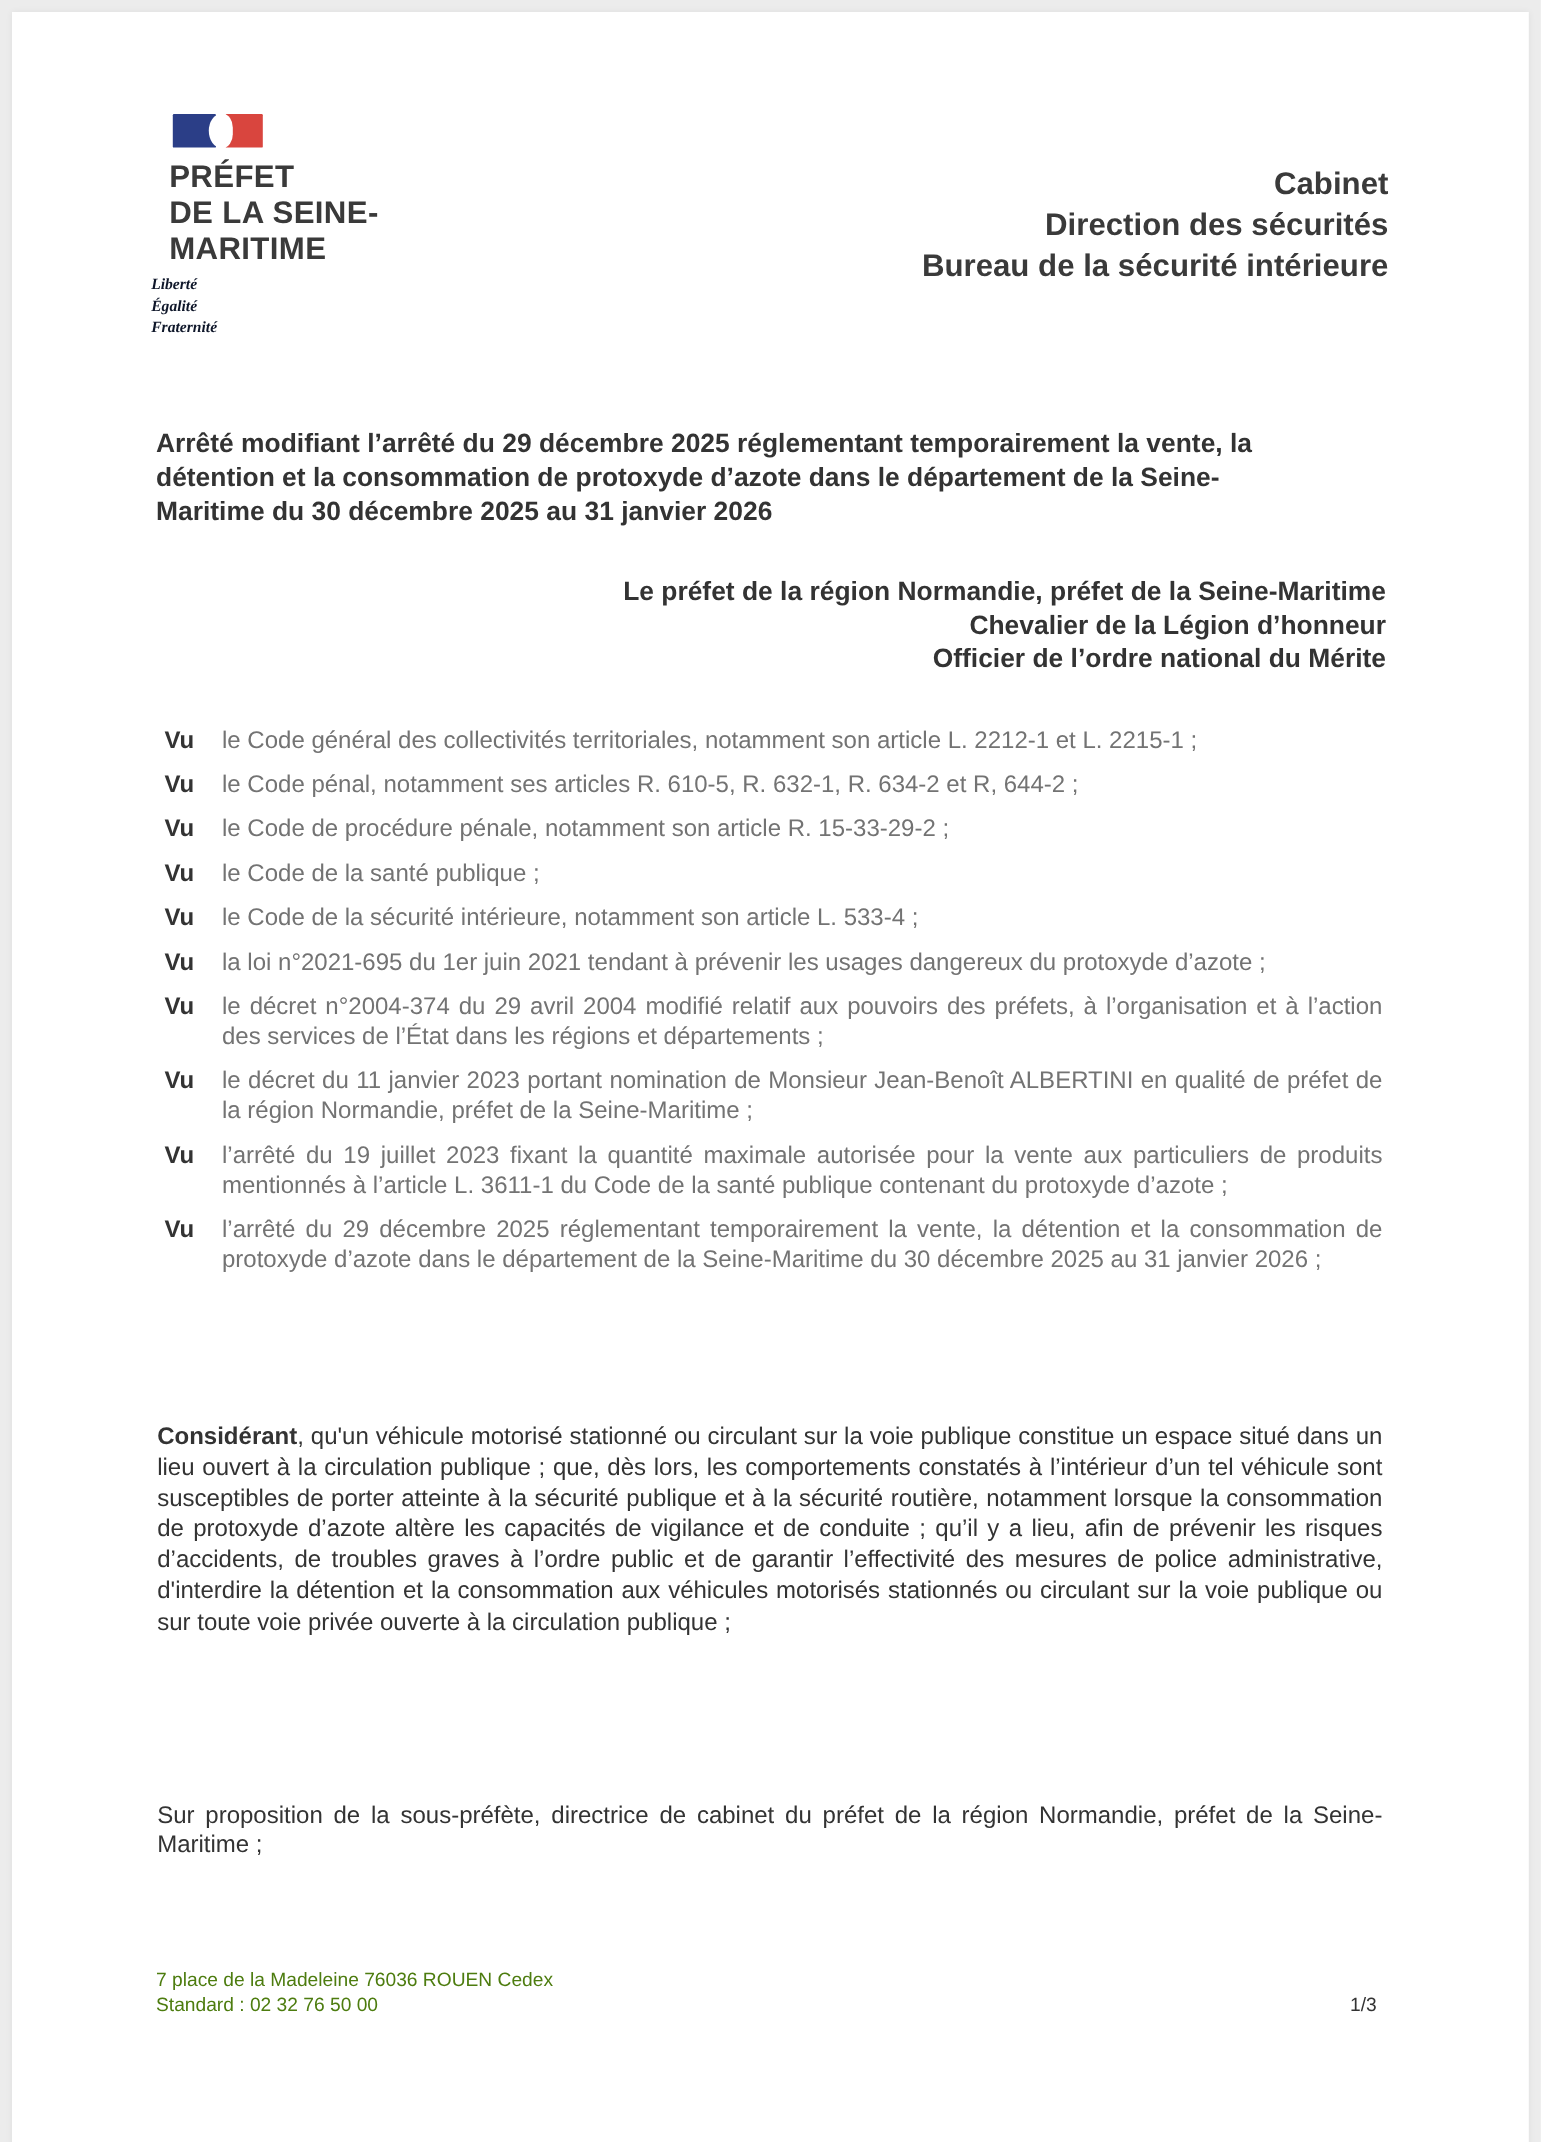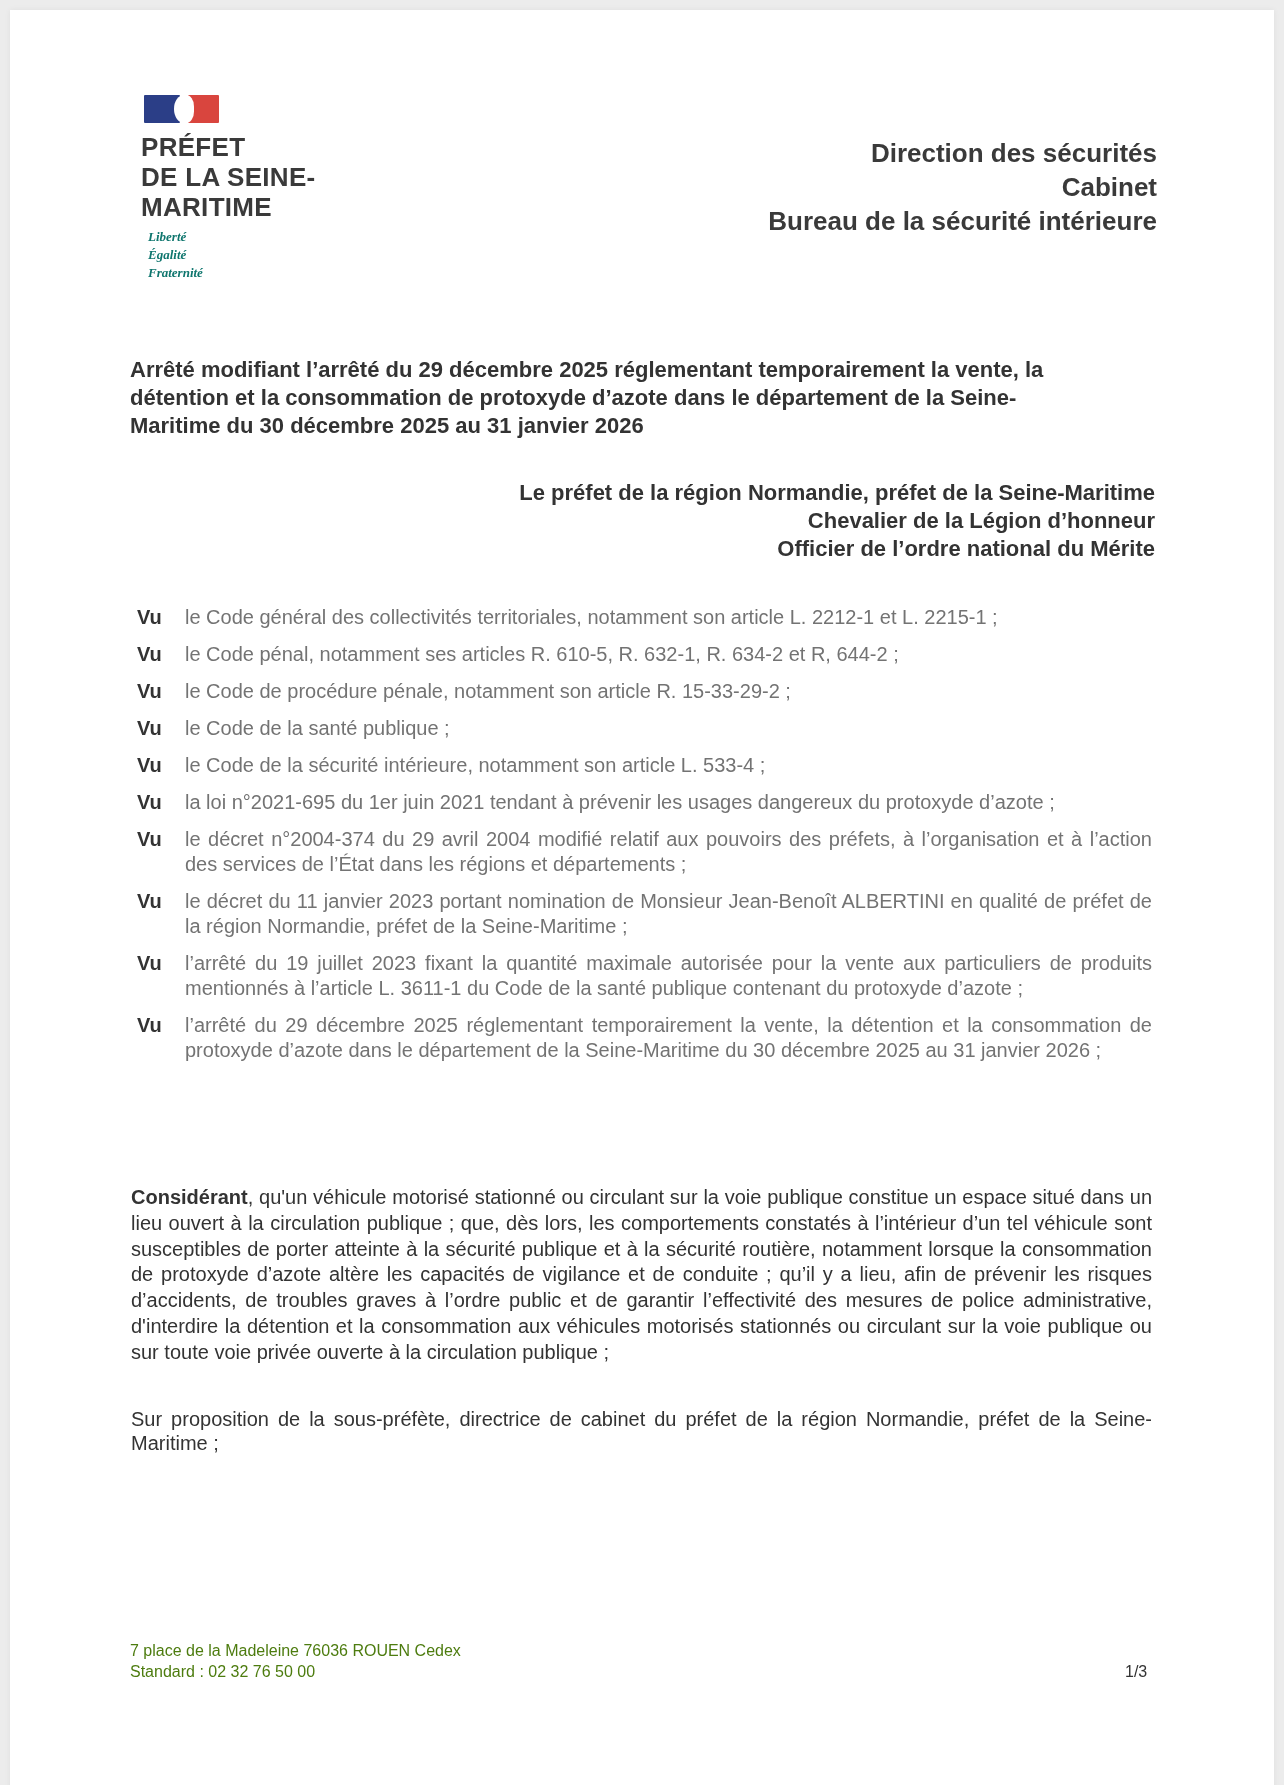--- a/index.html
+++ b/index.html
@@ -20,23 +20,23 @@
   .marianne { position: absolute; left: 144px; top: 95px; width: 76px; height: 29px; }
   .flag-blue { position: absolute; left: 0; top: 0; width: 36px; height: 28px; background: #2b3e87; border-radius: 1px; }
   .flag-red  { position: absolute; left: 44px; top: 0; width: 31px; height: 28px; background: #d9453e; border-radius: 1px; }
   .flag-mid  { position: absolute; left: 30px; top: 0; width: 20px; height: 28px; background: #ffffff; border-radius: 50% 40% 40% 50%; }
   .prefet-title {
     position: absolute; left: 141px; top: 132px;
     font-weight: bold; font-size: 26px; line-height: 30px; color: #3a3a3a;
     letter-spacing: 0.3px; white-space: pre-line;
   }
   .motto {
-    position: absolute; left: 148px; top: 228px;
+    position: absolute; left: 126px; top: 228px;
     font-family: "Liberation Serif", "DejaVu Serif", serif;
-    font-style: italic; font-weight: bold; font-size: 13px; line-height: 18px; color: #0f766e;
+    font-style: italic; font-weight: bold; font-size: 13px; line-height: 18px; color: #0f172a;
   }
   .motto div { display: block; }
 
   
   .service {
     position: absolute; right: 127px; top: 136px; text-align: right;
     font-weight: bold; font-size: 26px; line-height: 34px; color: #3a3a3a;
   }
   .service div { display: block; }
 
@@ -57,21 +57,21 @@
   .visa { display: flex; margin-bottom: 12px; font-size: 20px; line-height: 25px; }
   .visa .vu { width: 48px; flex: 0 0 48px; font-weight: bold; color: #333; }
   .visa .txt { flex: 1; text-align: justify; color: #737373; }
 
   .considerant {
     position: absolute; left: 131px; width: 1021px; top: 1185px;
     font-size: 20px; line-height: 25.8px; text-align: justify; color: #333;
   }
   .considerant .lead { font-weight: bold; }
   .proposition {
-    position: absolute; left: 131px; width: 1021px; top: 1407px;
+    position: absolute; left: 131px; width: 1021px; top: 1501px;
     font-size: 20px; line-height: 24px; text-align: justify; color: #333;
   }
 
   .footer-addr {
     position: absolute; left: 130px; top: 1640px;
     font-size: 16px; line-height: 21px; color: #4d7c0f;
   }
   .footer-addr div { display: block; }
   .page-num { position: absolute; left: 1125px; top: 1663px; font-size: 16px; color: #333; }
 </style>
@@ -88,22 +88,22 @@
 <div class="prefet-title"><span>PRÉFET</span>
 <span>DE LA SEINE-</span>
 <span>MARITIME</span></div>
 <div class="motto">
   <div>Liberté</div>
   <div>Égalité</div>
   <div>Fraternité</div>
 </div>
 
 <div class="service">
+  <div>Cabinet</div>
   <div>Direction des sécurités</div>
-  <div>Cabinet</div>
   <div>Bureau de la sécurité intérieure</div>
 </div>
 
 <div class="doc-title">
   <div>Arrêté modifiant l’arrêté du 29 décembre 2025 réglementant temporairement la vente, la</div>
   <div>détention et la consommation de protoxyde d’azote dans le département de la Seine-</div>
   <div>Maritime du 30 décembre 2025 au 31 janvier 2026</div>
 </div>
 
 <div class="authority">

